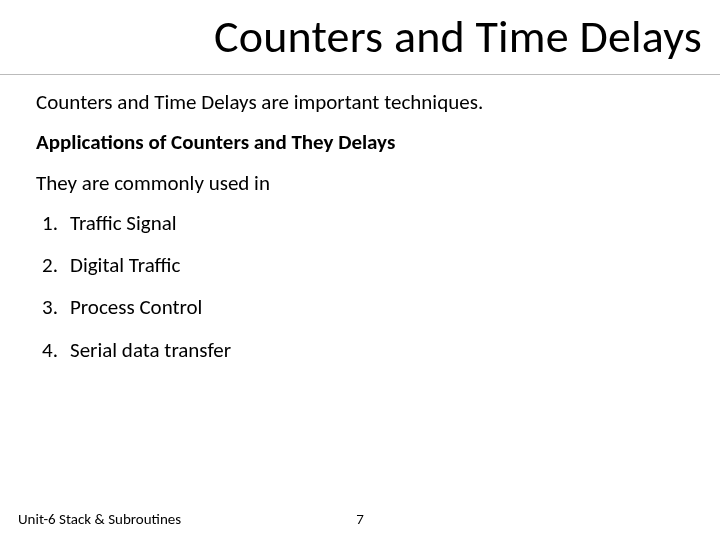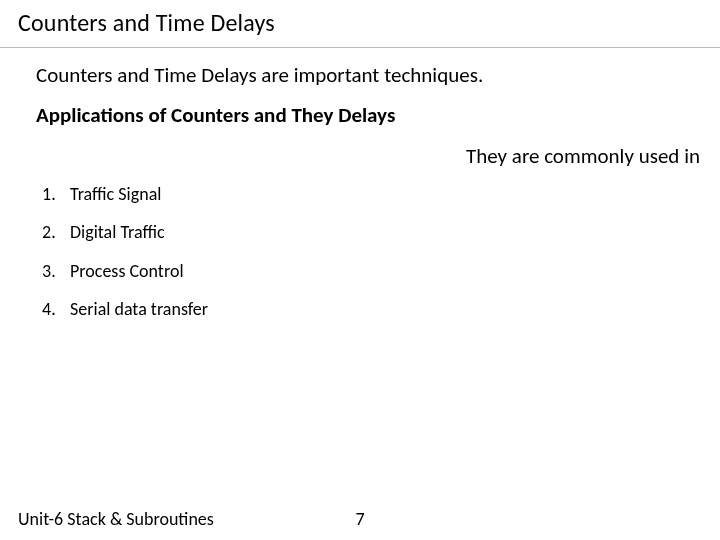--- a/index.html
+++ b/index.html
@@ -1,26 +1,26 @@
 <!DOCTYPE html>
 <html><head>
 <meta charset="utf-8">
 <style>
   * { margin: 0; padding: 0; box-sizing: border-box; }
   html, body { width: 720px; height: 540px; font-family: Calibri, "Segoe UI", Arial, sans-serif; background: #fff; color: #000; }
   .slide { position: relative; width: 720px; height: 540px; }
-  .title { font-size: 24px; font-weight: 400; padding: 8px 18px 10px 18px; border-bottom: 1px solid #bbb; letter-spacing: 0.2px; }
+  .title { font-size: 46px; font-weight: 400; padding: 8px 18px 10px 18px; border-bottom: 1px solid #bbb; letter-spacing: 0.2px; text-align: right; }
   .body { padding: 12px 20px 0 36px; font-size: 21px; line-height: 1.25; }
   .p-intro { margin: 2px 0 14px 0; }
   .p-apps-heading { font-weight: 700; margin: 0 0 14px 0; }
-  .p-commonly { margin: 8px 0 14px 0; text-align: right; }
+  .p-commonly { margin: 8px 0 14px 0; }
   ol.apps { list-style: none; counter-reset: item; padding-left: 6px; }
-  ol.apps li { counter-increment: item; margin: 0 0 16px 0; font-size: 18px; }
+  ol.apps li { counter-increment: item; margin: 0 0 16px 0; font-size: 21px; }
   ol.apps li::before { content: counter(item) "."; display: inline-block; width: 28px; }
-  .footer { position: absolute; left: 0; right: 0; bottom: 8px; height: 26px; display: flex; align-items: center; justify-content: space-between; padding: 0 18px; font-size: 18px; }
+  .footer { position: absolute; left: 0; right: 0; bottom: 8px; height: 26px; display: flex; align-items: center; justify-content: space-between; padding: 0 18px; font-size: 15px; }
   .footer .left { }
   .footer .center { position: absolute; left: 50%; transform: translateX(-50%); font-weight: 400; }
   .footer .right { }
 </style>
 </head>
 <body>
 
 <div class="slide">
 
   <h1 class="title">Counters and Time Delays</h1>

